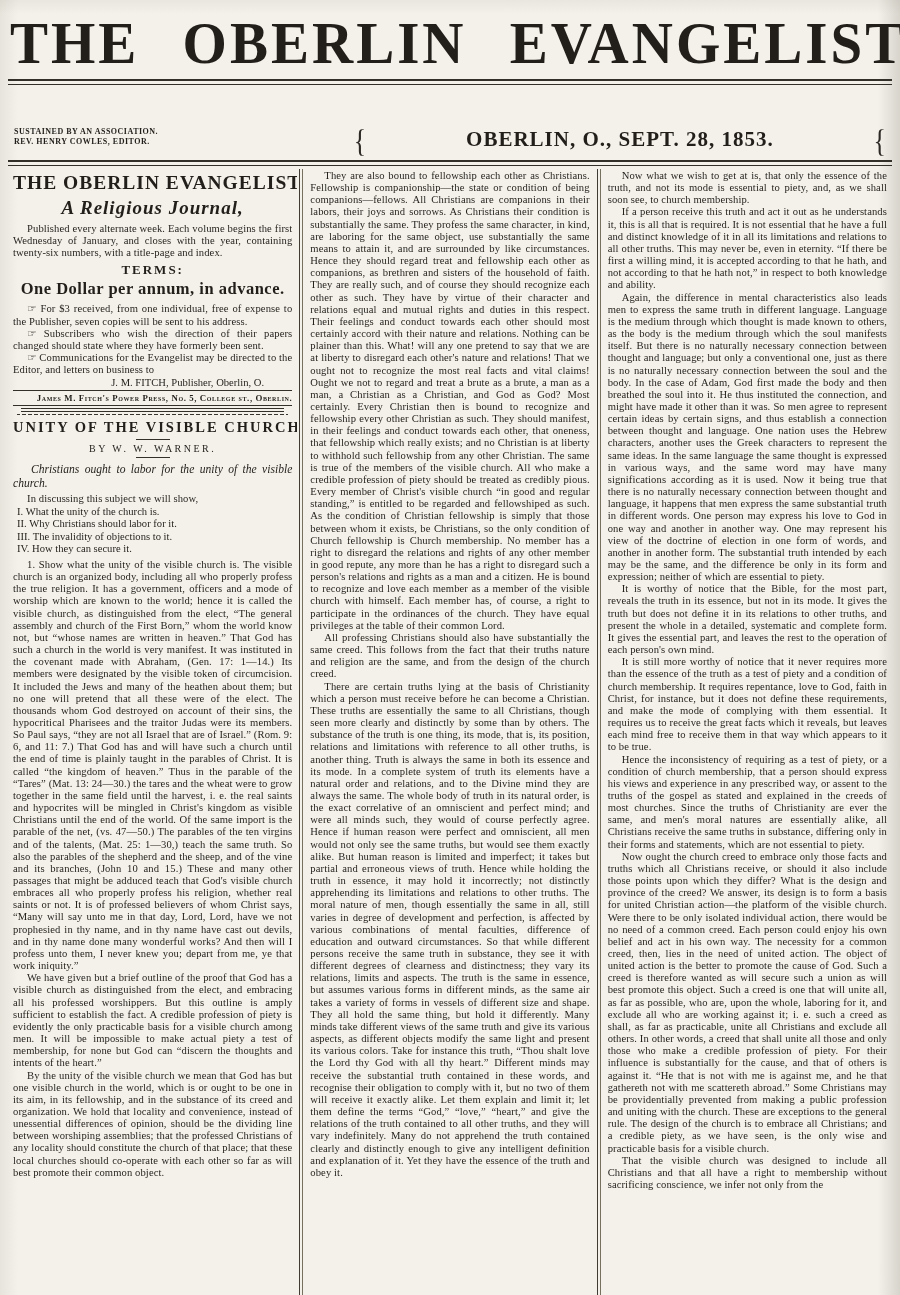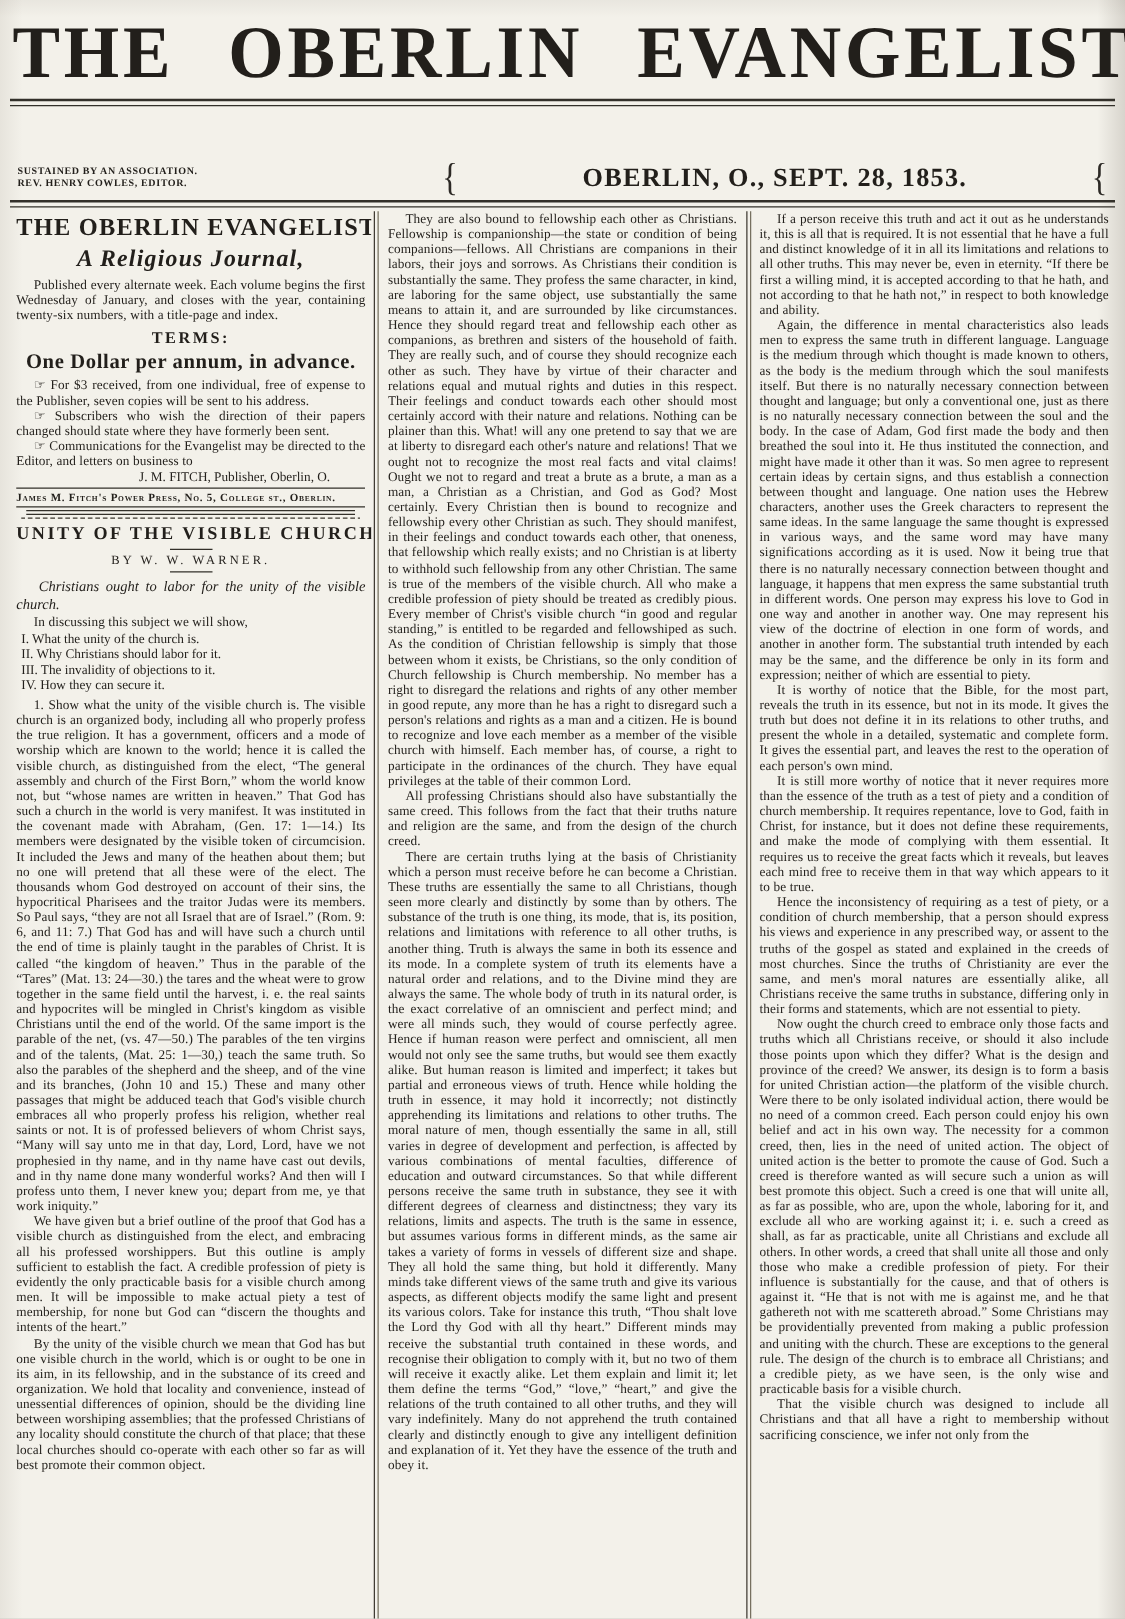--- a/index.html
+++ b/index.html
@@ -23,21 +23,21 @@
     font-weight:bold;
     letter-spacing:3px;
     word-spacing:26px;
     line-height:70px;
     white-space:nowrap;
     transform:scaleY(1.04);
   }
   .rule2{height:3px;border-top:2px solid #33302a;border-bottom:1px solid #33302a;margin:1px 8px;}
   .rule2.thin{height:2px;border-top:1px solid #33302a;}
   .dateline{
-    display:flex;align-items:center;justify-content:space-between;
+    display:flex;justify-content:space-between;
     padding:2px 14px;height:30px;margin-top:40px;
   }
   .dl-side{font-size:8px;line-height:10px;font-variant:small-caps;font-weight:bold;letter-spacing:.5px;}
   .dl-side.left{text-align:left;width:240px;}
   .dl-side.right{text-align:center;width:250px;}
   .brace{font-size:26px;font-weight:normal;color:#2c2925;transform:scaleY(1.2);}
   .dl-center{font-size:21px;font-weight:bold;letter-spacing:1px;white-space:nowrap;}
   
   .columns{display:flex;height:1178px;padding:2px 8px 0 8px;}
   .col{flex:1 1 0;overflow:hidden;padding:1px 5px;}
@@ -49,21 +49,21 @@
     text-align:justify;
     text-indent:14px;
     letter-spacing:.1px;
   }
   
   .prosp-heading{margin:2px 0 1px;text-align:center;font-size:19.5px;font-weight:bold;letter-spacing:1px;white-space:nowrap;}
   .prosp-sub{margin:3px 0 4px;text-align:center;font-size:19px;font-weight:bold;font-style:italic;letter-spacing:1px;}
   .terms-label{margin:3px 0 1px;text-align:center;font-size:13px;font-weight:bold;letter-spacing:2px;}
   .terms-value{margin:1px 0 4px;text-align:center;font-size:16.5px;font-weight:bold;letter-spacing:.5px;}
   .publisher-line{margin:1px 0 2px;text-align:center;font-size:10.6px;padding-left:70px;}
-  .imprint{margin:2px 0;text-align:left;font-size:8.8px;font-variant:small-caps;font-weight:bold;letter-spacing:.6px;
+  .imprint{margin:2px 0;text-align:right;font-size:8.8px;font-variant:small-caps;font-weight:bold;letter-spacing:.6px;
            border-top:1px solid #33302a;border-bottom:1px solid #33302a;padding:2px 0;}
   
   .sermon-section-title{margin:4px 0 2px;text-align:center;font-size:15.5px;letter-spacing:3px;}
   .rule-wavy{height:3px;margin:1px 4px 3px;
     background:repeating-linear-gradient(90deg,#3a362e 0 3px,transparent 3px 5px);
     background-size:6px 1px;background-position:0 1px;background-repeat:repeat-x;}
   .article-title{margin:3px 0 2px;text-align:center;font-size:14.5px;font-weight:bold;letter-spacing:2px;white-space:nowrap;}
   .mini-rule{width:34px;border-top:1px solid #33302a;margin:3px auto;}
   .byline{margin:2px 0;text-align:center;font-size:10px;letter-spacing:2.5px;font-variant:small-caps;font-weight:normal;}
   .thesis{margin:5px 0 3px;font-style:italic;font-size:11.6px;line-height:13.5px;text-align:justify;text-indent:18px;}
@@ -126,20 +126,21 @@
 
     <section class="col">
       <p class="body">They are also bound to fellowship each other as Christians.  Fellowship is companionship—the state or condition of being companions—fellows.  All Christians are companions in their labors, their joys and sorrows.  As Christians their condition is substantially the same.  They profess the same character, in kind, are laboring for the same object, use substantially the same means to attain it, and are surrounded by like circumstances.  Hence they should regard treat and fellowship each other as companions, as brethren and sisters of the household of faith.  They are really such, and of course they should recognize each other as such.  They have by virtue of their character and relations equal and mutual rights and duties in this respect.  Their feelings and conduct towards each other should most certainly accord with their nature and relations.  Nothing can be plainer than this.  What! will any one pretend to say that we are at liberty to disregard each other's nature and relations!  That we ought not to recognize the most real facts and vital claims!  Ought we not to regard and treat a brute as a brute, a man as a man, a Christian as a Christian, and God as God?  Most certainly.  Every Christian then is bound to recognize and fellowship every other Christian as such.  They should manifest, in their feelings and conduct towards each other, that oneness, that fellowship which really exists; and no Christian is at liberty to withhold such fellowship from any other Christian.  The same is true of the members of the visible church.  All who make a credible profession of piety should be treated as credibly pious.  Every member of Christ's visible church “in good and regular standing,” is entitled to be regarded and fellowshiped as such.  As the condition of Christian fellowship is simply that those between whom it exists, be Christians, so the only condition of Church fellowship is Church membership.  No member has a right to disregard the relations and rights of any other member in good repute, any more than he has a right to disregard such a person's relations and rights as a man and a citizen.  He is bound to recognize and love each member as a member of the visible church with himself.  Each member has, of course, a right to participate in the ordinances of the church.  They have equal privileges at the table of their common Lord.</p>
       <p class="body">All professing Christians should also have substantially the same creed.  This follows from the fact that their truths nature and religion are the same, and from the design of the church creed.</p>
       <p class="body">There are certain truths lying at the basis of Christianity which a person must receive before he can become a Christian.  These truths are essentially the same to all Christians, though seen more clearly and distinctly by some than by others.  The substance of the truth is one thing, its mode, that is, its position, relations and limitations with reference to all other truths, is another thing.  Truth is always the same in both its essence and its mode.  In a complete system of truth its elements have a natural order and relations, and to the Divine mind they are always the same.  The whole body of truth in its natural order, is the exact correlative of an omniscient and perfect mind; and were all minds such, they would of course perfectly agree.  Hence if human reason were perfect and omniscient, all men would not only see the same truths, but would see them exactly alike.  But human reason is limited and imperfect; it takes but partial and erroneous views of truth.  Hence while holding the truth in essence, it may hold it incorrectly; not distinctly apprehending its limitations and relations to other truths.  The moral nature of men, though essentially the same in all, still varies in degree of development and perfection, is affected by various combinations of mental faculties, difference of education and outward circumstances.  So that while different persons receive the same truth in substance, they see it with different degrees of clearness and distinctness; they vary its relations, limits and aspects.  The truth is the same in essence, but assumes various forms in different minds, as the same air takes a variety of forms in vessels of different size and shape.  They all hold the same thing, but hold it differently.  Many minds take different views of the same truth and give its various aspects, as different objects modify the same light and present its various colors.  Take for instance this truth, “Thou shalt love the Lord thy God with all thy heart.”  Different minds may receive the substantial truth contained in these words, and recognise their obligation to comply with it, but no two of them will receive it exactly alike.  Let them explain and limit it; let them define the terms “God,” “love,” “heart,” and give the relations of the truth contained to all other truths, and they will vary indefinitely.  Many do not apprehend the truth contained clearly and distinctly enough to give any intelligent definition and explanation of it.  Yet they have the essence of the truth and obey it.</p>
     </section>
 
     <div class="col-divider"></div>
 
     <section class="col">
+      <p class="body">Now what we wish to get at is, that only the essence of the truth, and not its mode is essential to piety, and, as we shall soon see, to church membership.</p>
       <p class="body">If a person receive this truth and act it out as he understands it, this is all that is required.  It is not essential that he have a full and distinct knowledge of it in all its limitations and relations to all other truths.  This may never be, even in eternity.  “If there be first a willing mind, it is accepted according to that he hath, and not according to that he hath not,” in respect to both knowledge and ability.</p>
       <p class="body">Again, the difference in mental characteristics also leads men to express the same truth in different language.  Language is the medium through which thought is made known to others, as the body is the medium through which the soul manifests itself.  But there is no naturally necessary connection between thought and language; but only a conventional one, just as there is no naturally necessary connection between the soul and the body.  In the case of Adam, God first made the body and then breathed the soul into it.  He thus instituted the connection, and might have made it other than it was.  So men agree to represent certain ideas by certain signs, and thus establish a connection between thought and language.  One nation uses the Hebrew characters, another uses the Greek characters to represent the same ideas.  In the same language the same thought is expressed in various ways, and the same word may have many significations according as it is used.  Now it being true that there is no naturally necessary connection between thought and language, it happens that men express the same substantial truth in different words.  One person may express his love to God in one way and another in another way.  One may represent his view of the doctrine of election in one form of words, and another in another form.  The substantial truth intended by each may be the same, and the difference be only in its form and expression; neither of which are essential to piety.</p>
       <p class="body">It is worthy of notice that the Bible, for the most part, reveals the truth in its essence, but not in its mode.  It gives the truth but does not define it in its relations to other truths, and present the whole in a detailed, systematic and complete form.  It gives the essential part, and leaves the rest to the operation of each person's own mind.</p>
       <p class="body">It is still more worthy of notice that it never requires more than the essence of the truth as a test of piety and a condition of church membership.  It requires repentance, love to God, faith in Christ, for instance, but it does not define these requirements, and make the mode of complying with them essential.  It requires us to receive the great facts which it reveals, but leaves each mind free to receive them in that way which appears to it to be true.</p>
       <p class="body">Hence the inconsistency of requiring as a test of piety, or a condition of church membership, that a person should express his views and experience in any prescribed way, or assent to the truths of the gospel as stated and explained in the creeds of most churches.  Since the truths of Christianity are ever the same, and men's moral natures are essentially alike, all Christians receive the same truths in substance, differing only in their forms and statements, which are not essential to piety.</p>
       <p class="body">Now ought the church creed to embrace only those facts and truths which all Christians receive, or should it also include those points upon which they differ?  What is the design and province of the creed?  We answer, its design is to form a basis for united Christian action—the platform of the visible church.  Were there to be only isolated individual action, there would be no need of a common creed.  Each person could enjoy his own belief and act in his own way.  The necessity for a common creed, then, lies in the need of united action.  The object of united action is the better to promote the cause of God.  Such a creed is therefore wanted as will secure such a union as will best promote this object.  Such a creed is one that will unite all, as far as possible, who are, upon the whole, laboring for it, and exclude all who are working against it; i. e. such a creed as shall, as far as practicable, unite all Christians and exclude all others.  In other words, a creed that shall unite all those and only those who make a credible profession of piety.  For their influence is substantially for the cause, and that of others is against it.  “He that is not with me is against me, and he that gathereth not with me scattereth abroad.”  Some Christians may be providentially prevented from making a public profession and uniting with the church.  These are exceptions to the general rule.  The design of the church is to embrace all Christians; and a credible piety, as we have seen, is the only wise and practicable basis for a visible church.</p>
       <p class="body">That the visible church was designed to include all Christians and that all have a right to membership without sacrificing conscience, we infer not only from the</p>
     </section>
 
   </main>

